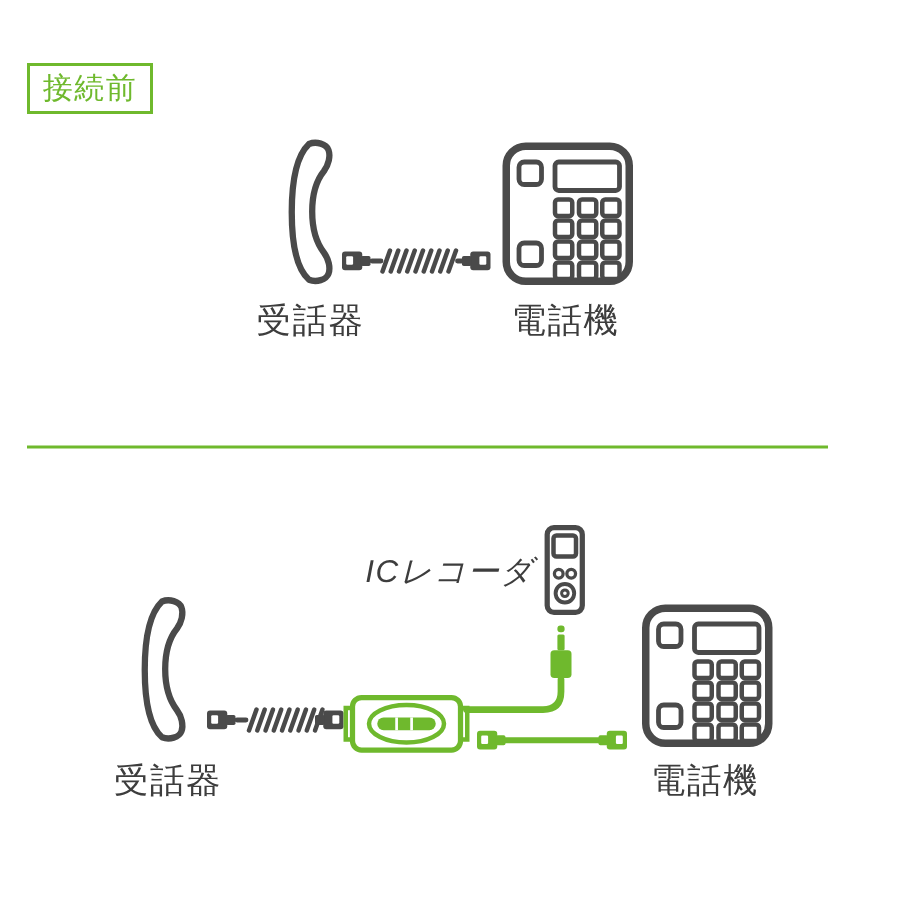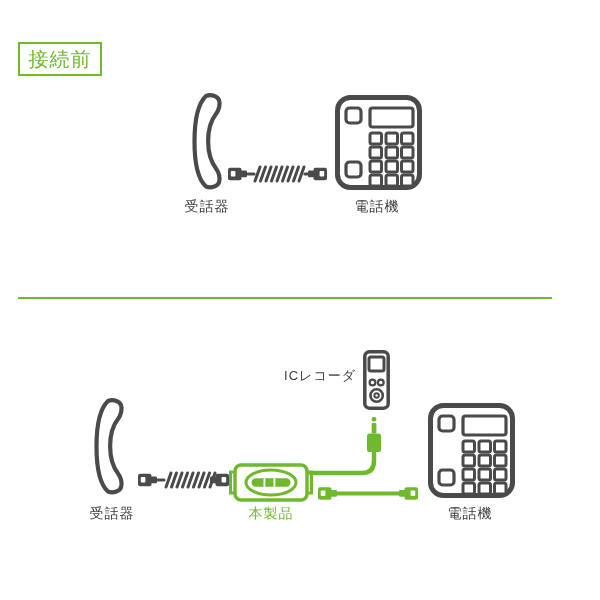--- a/index.html
+++ b/index.html
@@ -27,25 +27,25 @@
     top:323px;height:37px;line-height:37px;
     background:var(--green);color:#ffffff;
   }
   .divider{
     position:absolute;left:18px;top:297px;width:562px;height:2px;
     background:var(--green);
   }
   .diagram{position:absolute;}
   .lbl{
     position:absolute;white-space:nowrap;color:var(--text);
-    font-size:14px;font-weight:500;letter-spacing:1px;
+    font-size:23px;font-weight:500;letter-spacing:1px;
     transform:translateX(-50%);
   }
   .lbl-green{color:var(--green);}
-  .lbl-right{transform:translateX(-100%);font-size:13px;}
+  .lbl-right{transform:translateX(-100%);font-size:21px;font-style:italic;}
   .ink-dark{color:var(--dark);}
   .ink-green{color:var(--green);}
 </style>
 </head>
 <body>
 
 <div class="canvas">
 
   <svg width="0" height="0" style="position:absolute" aria-hidden="true">
     <defs>
@@ -151,16 +151,15 @@
     <g class="ink-green">
       <use href="#sym-rj" transform="translate(238,142.2)"></use>
       <line x1="257" y1="148.5" x2="322" y2="148.5" stroke="currentColor" stroke-width="4" stroke-linecap="round"></line>
       <use href="#sym-rj" transform="translate(338,142.2) scale(-1,1)"></use>
     </g>
     <use href="#sym-phone" transform="translate(348,58)" class="ink-dark"></use>
   </svg>
 
   <div class="lbl lbl-right" style="left:356px;top:367px">ICレコーダ</div>
   <div class="lbl" style="left:112px;top:505px">受話器</div>
-  <div class="lbl lbl-green" style="left:271px;top:505px">本製品</div>
   <div class="lbl" style="left:470px;top:505px">電話機</div>
 
 </div>
 
 </body></html>

